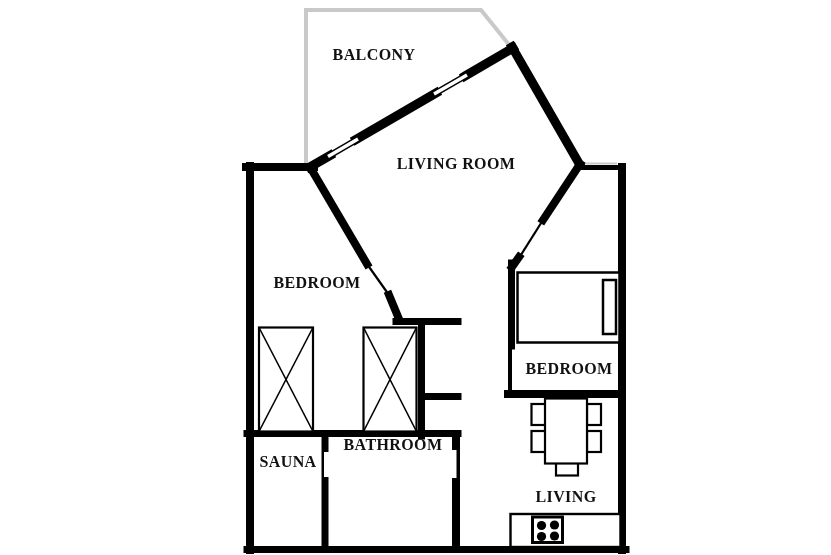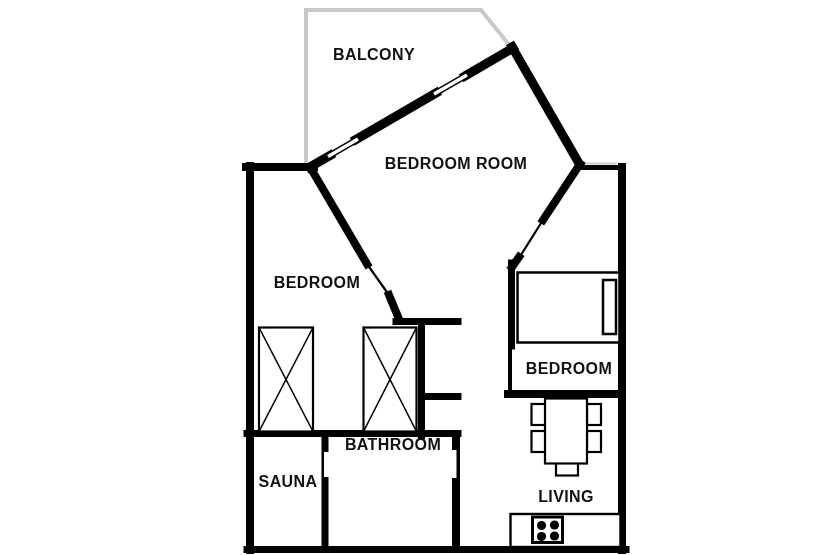--- a/index.html
+++ b/index.html
@@ -2,21 +2,21 @@
 <html><head>
 <meta charset="utf-8">
 <style>
   html, body { margin: 0; padding: 0; background: #ffffff; }
   .stage {
     position: relative;
     width: 831px;
     height: 555px;
     background: #ffffff;
     overflow: hidden;
-    font-family: Liberation Sans, sans-serif;
+    font-family: Liberation Serif, serif;
   }
   .stage svg { position: absolute; left: 0; top: 0; }
   .room-label {
     position: absolute;
     transform: translate(-50%, -50%);
     font-weight: bold;
     font-size: 16px;
     letter-spacing: 0.4px;
     color: #111111;
     white-space: nowrap;
@@ -127,24 +127,24 @@
           <circle cx="554.5" cy="525" r="4.6" fill="#000000" stroke="none"></circle>
           <circle cx="541.5" cy="536.5" r="4.6" fill="#000000" stroke="none"></circle>
           <circle cx="554.5" cy="536" r="4.6" fill="#000000" stroke="none"></circle>
         </g>
       </g>
     </g>
   </svg>
 
   <div class="room-label" style="left:374px; top:55px;">BALCONY</div>
 
-  <div class="room-label" style="left:456px; top:164px;">BEDROOM ROOM</div>
+  <div class="room-label" style="left:456px; top:164px;">LIVING ROOM</div>
 
   <div class="room-label" style="left:317px; top:283px;">BEDROOM</div>
 
   <div class="room-label" style="left:569px; top:369px;">BEDROOM</div>
 
-  <div class="room-label" style="left:288px; top:482px;">SAUNA</div>
+  <div class="room-label" style="left:288px; top:462px;">SAUNA</div>
 
   <div class="room-label" style="left:393px; top:445px;">BATHROOM</div>
 
   <div class="room-label" style="left:566px; top:497px;">LIVING</div>
 </div>
 
 </body></html>

